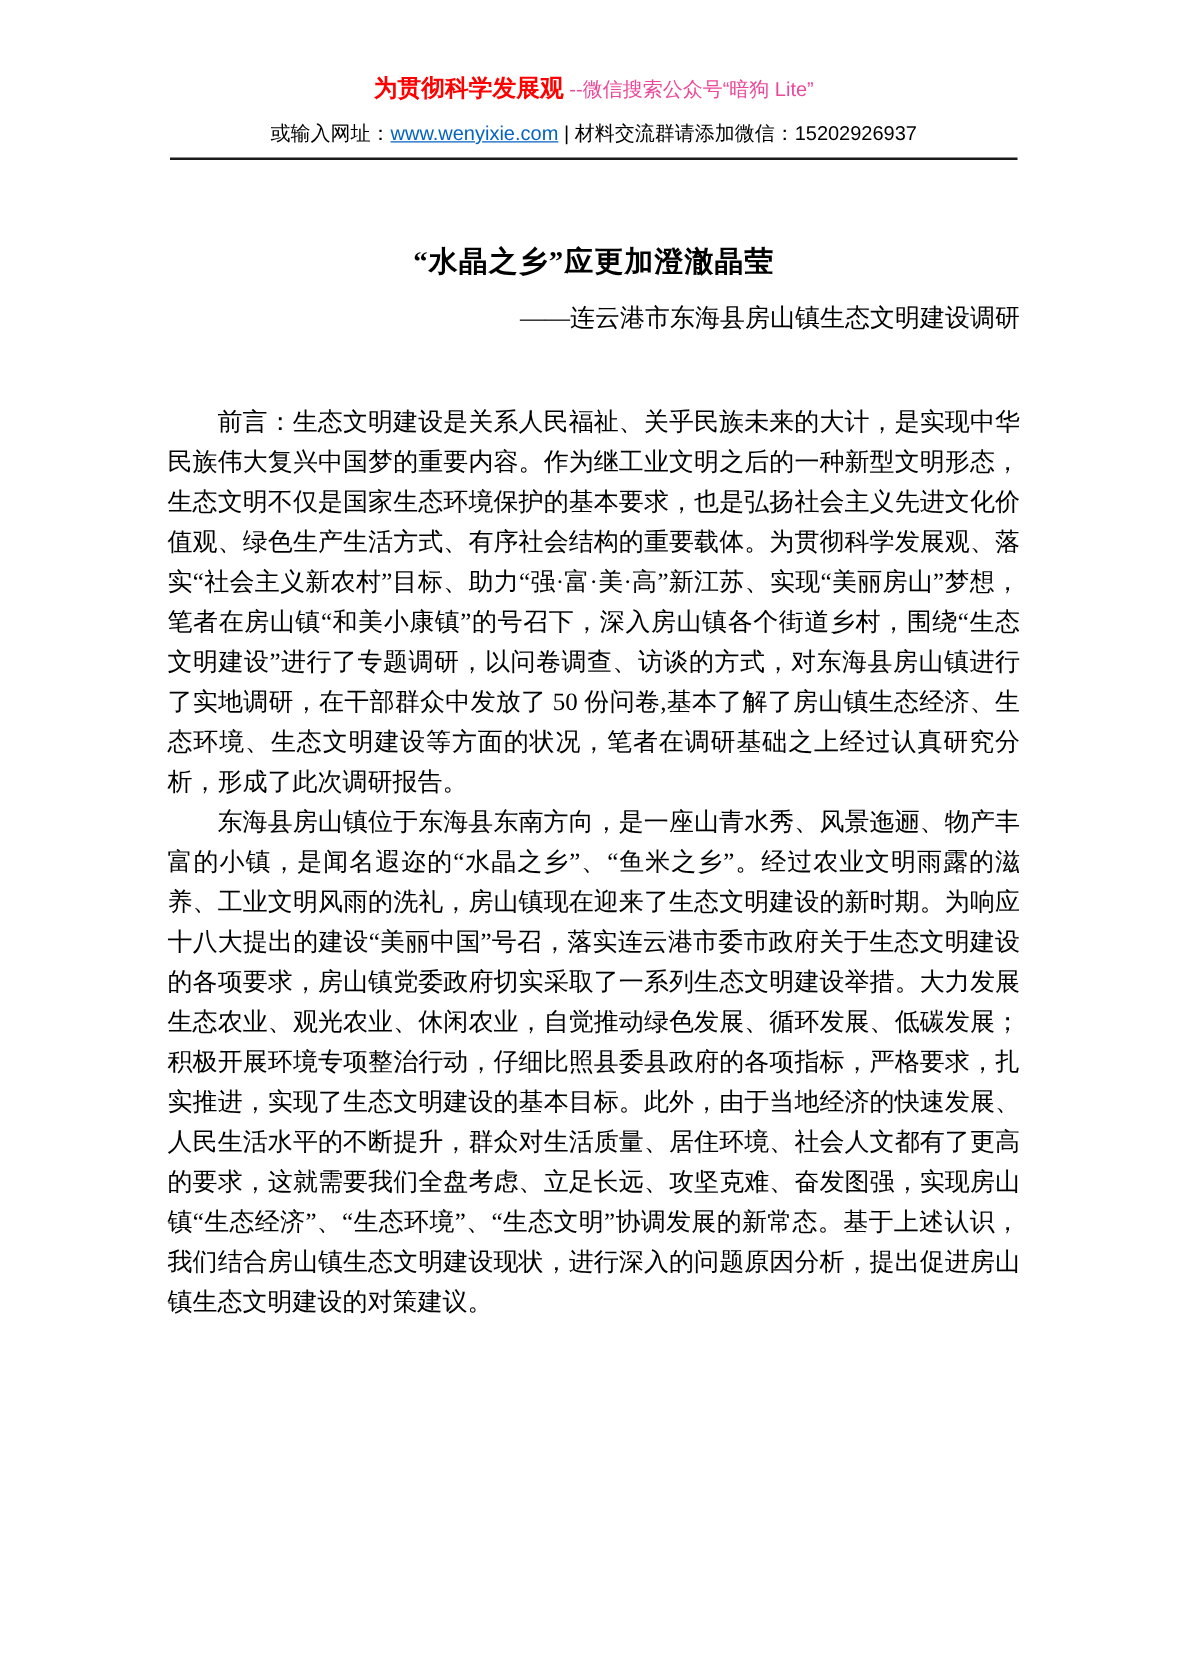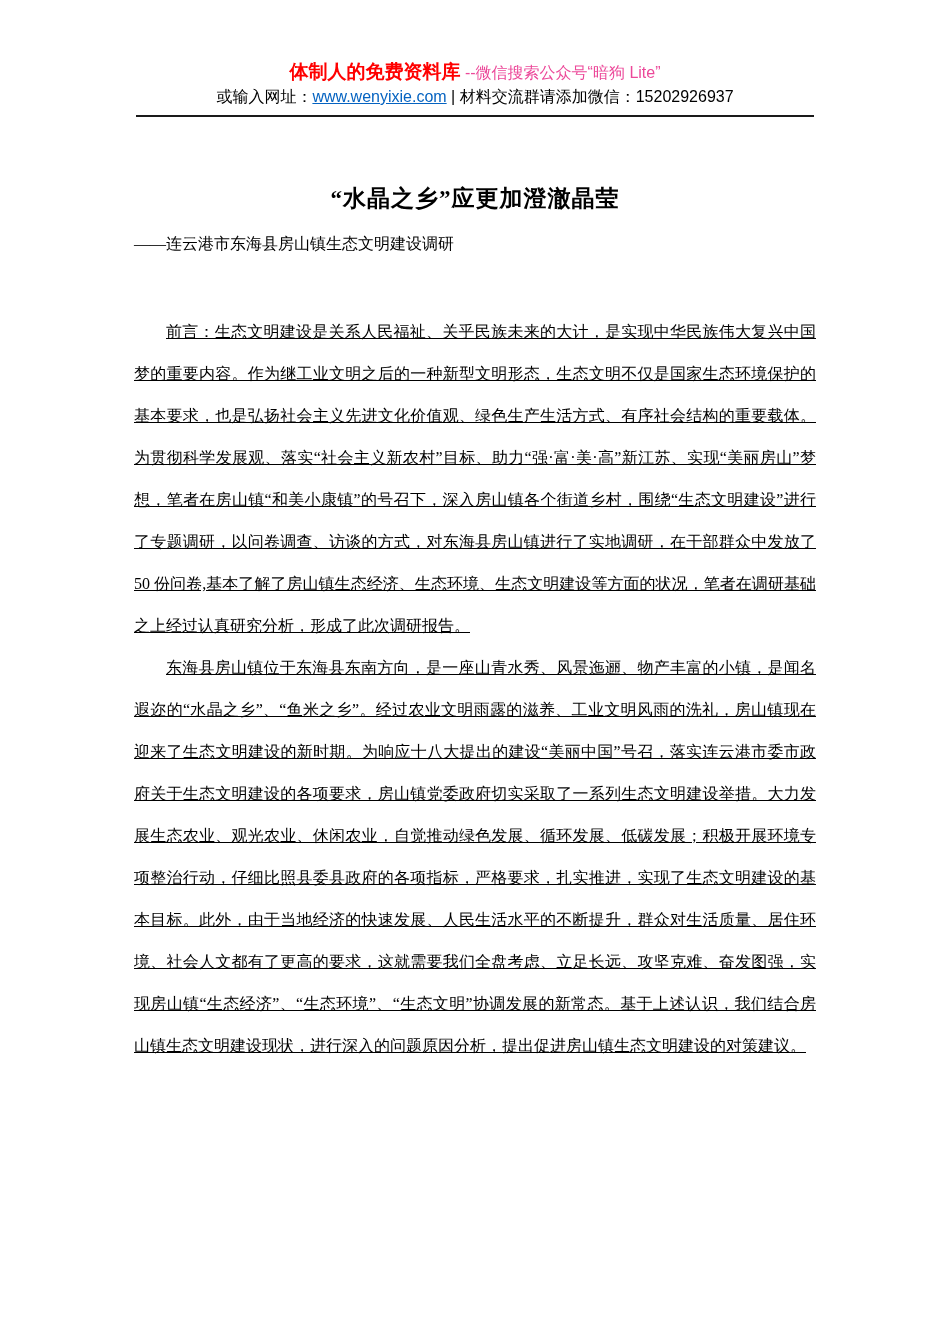--- a/index.html
+++ b/index.html
@@ -37,21 +37,21 @@
     font-weight: bold;
     font-size: 19px;
   }
   .brand-suffix {
     color: #ec4899;
     font-size: 16px;
   }
   .promo-line2 {
     font-size: 16px;
     line-height: 23px;
-    margin-top: 1px;
+    margin-top: 12px;
     white-space: nowrap;
   }
   .website-link {
     color: #0563c1;
     text-decoration: underline;
     cursor: pointer;
   }
 
   
   .doc {
@@ -61,44 +61,43 @@
   .doc-title {
     margin: 62px 0 0 0;
     text-align: center;
     font-size: 23px;
     font-weight: bold;
     line-height: 40px;
     letter-spacing: 1px;
   }
   .doc-subtitle {
     margin: 12px 0 0 0;
-    text-align: left;
-    font-size: 16px;
+    text-align: right;
+    font-size: 20px;
     font-weight: normal;
     line-height: 26px;
   }
   .doc-body {
     margin-top: 54px;
   }
   .doc-body p {
     margin: 0;
-    font-size: 16px;
-    line-height: 42px;
+    font-size: 20px;
+    line-height: 32px;
     text-align: justify;
     text-indent: 2em;
     word-break: break-all;
-    text-decoration: underline;
   }
 </style>
 </head>
 <body>
 
 <div class="promo-header">
   <div class="promo-line1">
-    <span class="brand-name">体制人的免费资料库</span><span class="brand-suffix"> --微信搜索公众号“暗狗 Lite”</span>
+    <span class="brand-name">为贯彻科学发展观</span><span class="brand-suffix"> --微信搜索公众号“暗狗 Lite”</span>
   </div>
   <div class="promo-line2">
     <span>或输入网址：</span><a class="website-link">www.wenyixie.com</a><span> | 材料交流群请添加微信：15202926937</span>
   </div>
 </div>
 
 <div class="doc">
   <h1 class="doc-title">“水晶之乡”应更加澄澈晶莹</h1>
   <h2 class="doc-subtitle">——连云港市东海县房山镇生态文明建设调研</h2>
 

